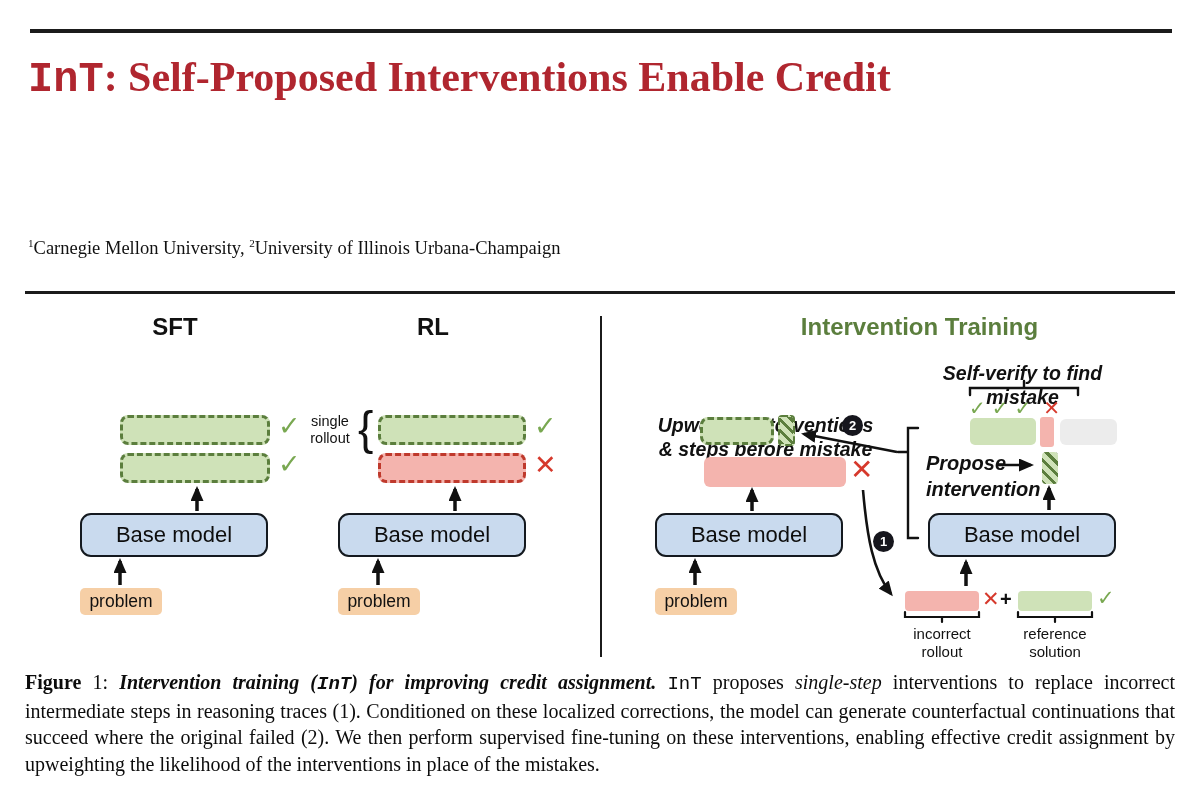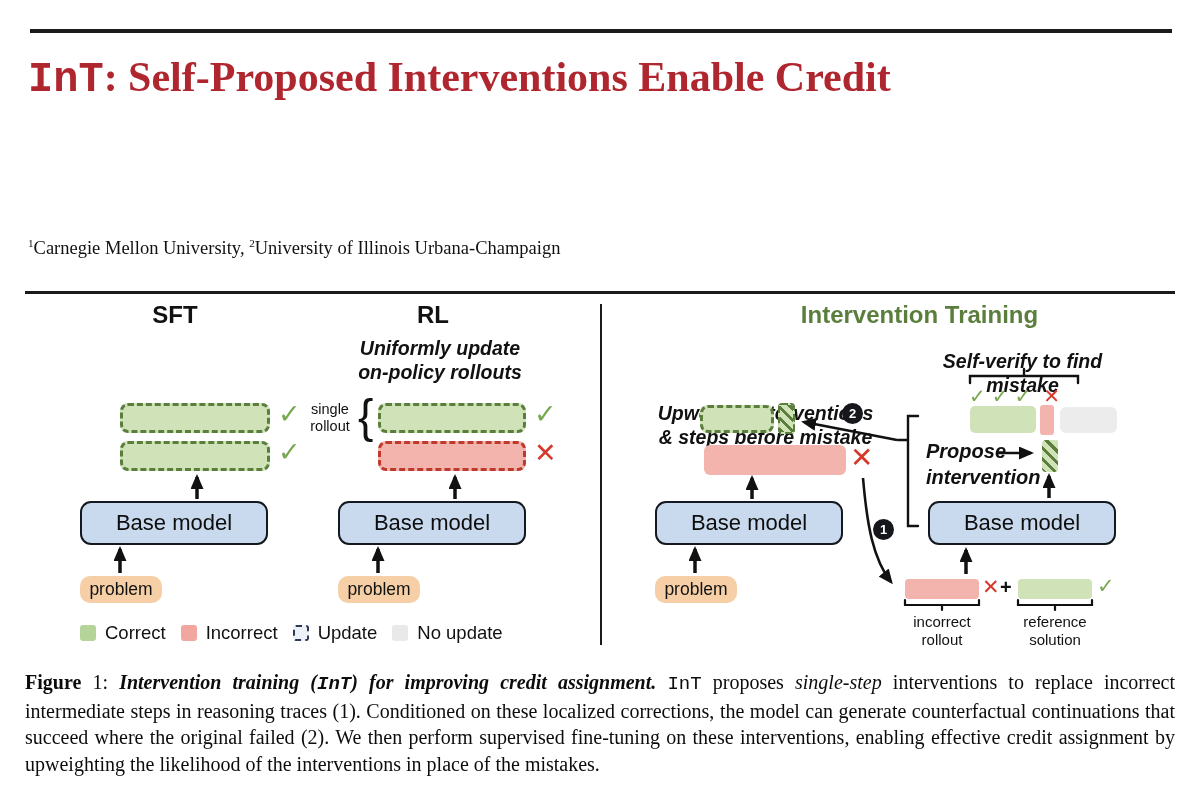--- a/index.html
+++ b/index.html
@@ -24,39 +24,39 @@
   .seg-i{font-style:italic;}
   .seg-bi{font-weight:700;font-style:italic;}
   .seg-mi{font-family:"Liberation Mono",monospace;font-weight:700;font-style:italic;}
   sup{font-size:60%;line-height:0;}
   .authors{position:absolute;left:28px;top:197px;font-family:"Liberation Serif",serif;
            font-weight:700;font-size:20px;}
   .affil{position:absolute;left:28px;top:238px;font-family:"Liberation Serif",serif;
          font-size:18.5px;}
 
   
-  .fig{position:absolute;left:0;top:288px;width:1200px;height:370px;}
+  .fig{position:absolute;left:0;top:300px;width:1200px;height:370px;}
   .overlay{position:absolute;left:0;top:0;}
   .panel-title{font-weight:700;font-size:24px;text-align:center;}
   .panel-title.green{color:var(--int_green);}
   .panel-sub{font-style:italic;font-weight:600;font-size:19.5px;line-height:23.5px;
              text-align:center;white-space:pre-line;}
   .rollout{box-sizing:border-box;border-radius:8px;}
   .rollout.green{background:var(--green_fill);border:3px dashed var(--green_border);}
   .rollout.red{background:var(--red_fill);border:3px dashed var(--red_border);}
   .plain-red{background:var(--red_fill);border-radius:6px;}
   .plain-green{background:var(--green_fill);border-radius:5px;}
   .plain-gray{background:var(--gray_fill);border-radius:6px;}
   .icon{font-family:"DejaVu Sans",sans-serif;font-weight:700;line-height:1;}
   .check{color:var(--check_green);}
   .cross{color:var(--cross_red);}
   .base-box{box-sizing:border-box;background:var(--blue_fill);border:2.5px solid #14191f;
             border-radius:11px;display:flex;align-items:center;justify-content:center;
             font-size:22px;color:#0d0d0d;}
-  .problem-box{box-sizing:border-box;background:var(--orange_fill);border-radius:10px;
+  .problem-box{box-sizing:border-box;background:var(--orange_fill);border-radius:5px;
                display:flex;align-items:center;justify-content:center;font-size:17.5px;}
   .hatch{box-sizing:border-box;border-radius:4px;
          background:repeating-linear-gradient(45deg,var(--green_border) 0px,var(--green_border) 3px,
                      var(--green_fill) 3px,var(--green_fill) 8px);}
   .hatch.dashed{border:2.5px dashed var(--green_border);}
   .badge{width:21px;height:21px;border-radius:50%;background:#16161d;color:#fff;
          font-size:13px;font-weight:700;display:flex;align-items:center;justify-content:center;}
   .small-label{font-size:14.5px;line-height:17px;text-align:center;white-space:pre-line;}
   .brace{font-family:"Liberation Sans",sans-serif;font-weight:400;font-size:46px;line-height:1;}
   .legend{display:flex;align-items:center;gap:15px;font-size:18.5px;}
@@ -118,22 +118,20 @@
 
     <div class="abs panel-title" style="left:120px;top:13px;width:110px;">SFT</div>
     <div class="abs rollout green" style="left:120px;top:115px;width:150px;height:30px;"></div>
     <div class="abs rollout green" style="left:120px;top:153px;width:150px;height:30px;"></div>
     <div class="abs icon check" style="left:278px;top:112px;font-size:27px;">✓</div>
     <div class="abs icon check" style="left:278px;top:150px;font-size:27px;">✓</div>
     <div class="abs base-box" style="left:80px;top:213px;width:188px;height:44px;">Base model</div>
     <div class="abs problem-box" style="left:80px;top:288px;width:82px;height:27px;">problem</div>
 
     <div class="abs panel-title" style="left:378px;top:13px;width:110px;">RL</div>
-    <div class="abs panel-sub" style="left:330px;top:49px;width:220px;">Uniformly update
-on-policy rollouts</div>
     <div class="abs small-label" style="left:303px;top:113px;width:54px;">single
 rollout</div>
     <div class="abs brace" style="left:358px;top:105px;">{</div>
     <div class="abs rollout green" style="left:378px;top:115px;width:148px;height:30px;"></div>
     <div class="abs rollout red" style="left:378px;top:153px;width:148px;height:30px;"></div>
     <div class="abs icon check" style="left:534px;top:112px;font-size:27px;">✓</div>
     <div class="abs icon cross" style="left:534px;top:151px;font-size:27px;">✕</div>
     <div class="abs base-box" style="left:338px;top:213px;width:188px;height:44px;">Base model</div>
     <div class="abs problem-box" style="left:338px;top:288px;width:82px;height:27px;">problem</div>
 
@@ -169,35 +167,17 @@
     <div class="abs plain-red" style="left:905px;top:291px;width:74px;height:20px;border-radius:4px;"></div>
     <div class="abs icon cross" style="left:982px;top:289px;font-size:21px;">✕</div>
     <div class="abs" style="left:1000px;top:288px;font-size:20px;font-weight:600;">+</div>
     <div class="abs plain-green" style="left:1018px;top:291px;width:74px;height:20px;border-radius:4px;"></div>
     <div class="abs icon check" style="left:1097px;top:288px;font-size:21px;">✓</div>
     <div class="abs underlabel" style="left:892px;top:325px;width:100px;">incorrect
 rollout</div>
     <div class="abs underlabel" style="left:1005px;top:325px;width:100px;">reference
 solution</div>
 
-    <div class="abs legend" style="left:80px;top:334px;">
-      <div class="li">
-        <span class="sw sw-correct"></span>
-        <span>Correct</span>
-      </div>
-      <div class="li">
-        <span class="sw sw-incorrect"></span>
-        <span>Incorrect</span>
-      </div>
-      <div class="li">
-        <span class="sw sw-update"></span>
-        <span>Update</span>
-      </div>
-      <div class="li">
-        <span class="sw sw-noupdate"></span>
-        <span>No update</span>
-      </div>
-    </div>
   </div>
 
   <div class="caption"><span class="seg-b">Figure</span><span> 1: </span><span class="seg-bi">Intervention training (</span><span class="seg-mi">InT</span><span class="seg-bi">) for improving credit assignment.</span><span> </span><span class="seg-m">InT</span><span> proposes </span><span class="seg-i">single-step</span><span> interventions to replace incorrect intermediate steps in reasoning traces (1). Conditioned on these localized corrections, the model can generate counterfactual continuations that succeed where the original failed (2). We then perform supervised fine-tuning on these interventions, enabling effective credit assignment by upweighting the likelihood of the interventions in place of the mistakes.</span></div>
 
 </div>
 
 </body></html>

